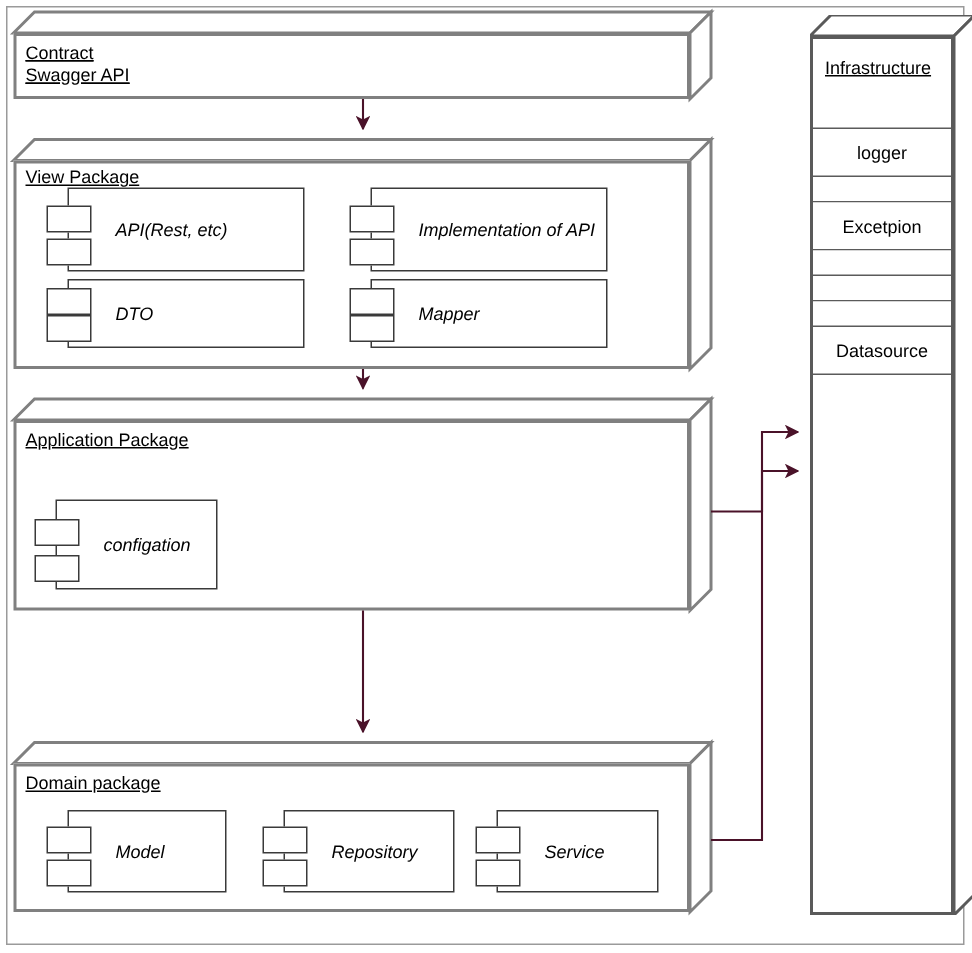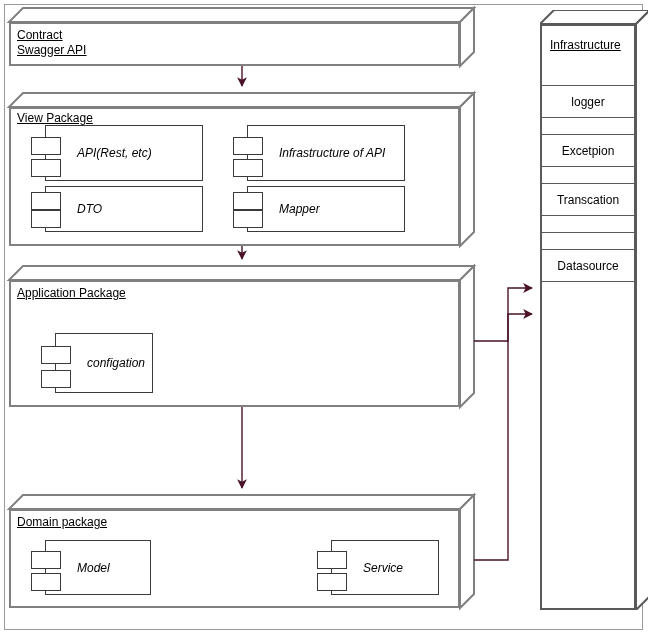--- a/index.html
+++ b/index.html
@@ -175,21 +175,21 @@
       <div class="body"></div>
       <div class="tab t1"></div>
       <div class="tab t2"></div>
       <div class="clabel">API(Rest, etc)</div>
     </div>
 
     <div class="component" style="left:224px; top:32px; width:172px; height:56px;">
       <div class="body"></div>
       <div class="tab t1"></div>
       <div class="tab t2"></div>
-      <div class="clabel">Infrastructure of API</div>
+      <div class="clabel">Implementation of API</div>
     </div>
 
     <div class="component" style="left:22px; top:93px; width:172px; height:46px;">
       <div class="body"></div>
       <div class="tab t1" style="top:6px;"></div>
       <div class="tab t2" style="top:24px;"></div>
       <div class="clabel">DTO</div>
     </div>
 
     <div class="component" style="left:224px; top:93px; width:172px; height:46px;">
@@ -201,21 +201,21 @@
   </div>
 
   <div class="pkg" id="pkg-application" style="left:9px; top:266px; width:465px; height:141px;">
     <svg class="three-d" width="465" height="141">
       <polygon points="0,14 14,0 465,0 451,14" fill="#ffffff" stroke="#808080" stroke-width="2"></polygon>
       <polygon points="451,14 465,0 465,127 451,141" fill="#ffffff" stroke="#808080" stroke-width="2"></polygon>
     </svg>
     <div class="face" style="top:14px; width:451px; height:127px;"></div>
     <div class="pkg-title" style="left:8px; top:20px;">Application Package</div>
 
-    <div class="component" style="left:32px; top:67px; width:112px; height:60px;">
+    <div class="component" style="left:14px; top:67px; width:122px; height:60px;">
       <div class="body"></div>
       <div class="tab t1" style="top:13px;"></div>
       <div class="tab t2" style="top:37px;"></div>
       <div class="clabel">configation</div>
     </div>
   </div>
 
   <div class="pkg" id="pkg-domain" style="left:9px; top:495px; width:465px; height:113px;">
     <svg class="three-d" width="465" height="113">
       <polygon points="0,14 14,0 465,0 451,14" fill="#ffffff" stroke="#808080" stroke-width="2"></polygon>
@@ -224,20 +224,26 @@
     <div class="face" style="top:14px; width:451px; height:99px;"></div>
     <div class="pkg-title" style="left:8px; top:20px;">Domain package</div>
 
     <div class="component" style="left:22px; top:45px; width:120px; height:55px;">
       <div class="body"></div>
       <div class="tab t1" style="top:11px;"></div>
       <div class="tab t2" style="top:33px;"></div>
       <div class="clabel">Model</div>
     </div>
 
+    <div class="component" style="left:166px; top:45px; width:128px; height:55px;">
+      <div class="body"></div>
+      <div class="tab t1" style="top:11px;"></div>
+      <div class="tab t2" style="top:33px;"></div>
+      <div class="clabel">Repository</div>
+    </div>
 
     <div class="component" style="left:308px; top:45px; width:122px; height:55px;text-align:right;">
       <div class="body"></div>
       <div class="tab t1" style="top:11px;"></div>
       <div class="tab t2" style="top:33px;"></div>
       <div class="clabel">Service</div>
     </div>
   </div>
 
   <div id="infra-col" style="left:540px; top:10px; width:110px; height:600px;">
@@ -250,23 +256,20 @@
         <span class="ititle">Infrastructure</span>
       </div>
       <div class="infra-row tall">
           <span>logger</span>
         </div>
       <div class="infra-row thin"></div>
       <div class="infra-row tall">
           <span>Excetpion</span>
         </div>
       <div class="infra-row thin"></div>
-      <div class="infra-row tall">
-          <span>Transcation</span>
-        </div>
       <div class="infra-row thin"></div>
       <div class="infra-row thin"></div>
       <div class="infra-row tall">
           <span>Datasource</span>
         </div>
       <div class="infra-row last" style="height:303px;"></div>
     </div>
   </div>
 
   <svg id="wires">

